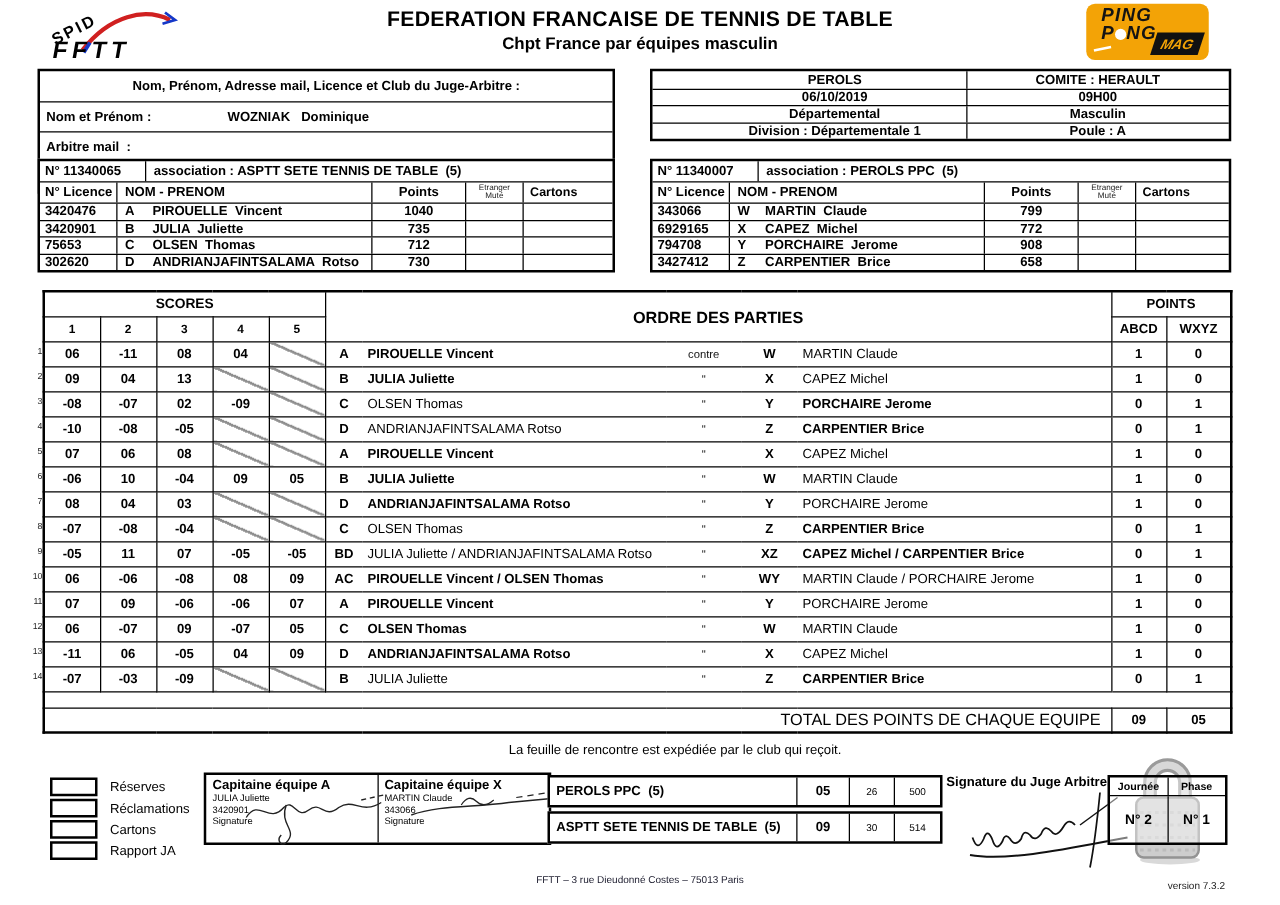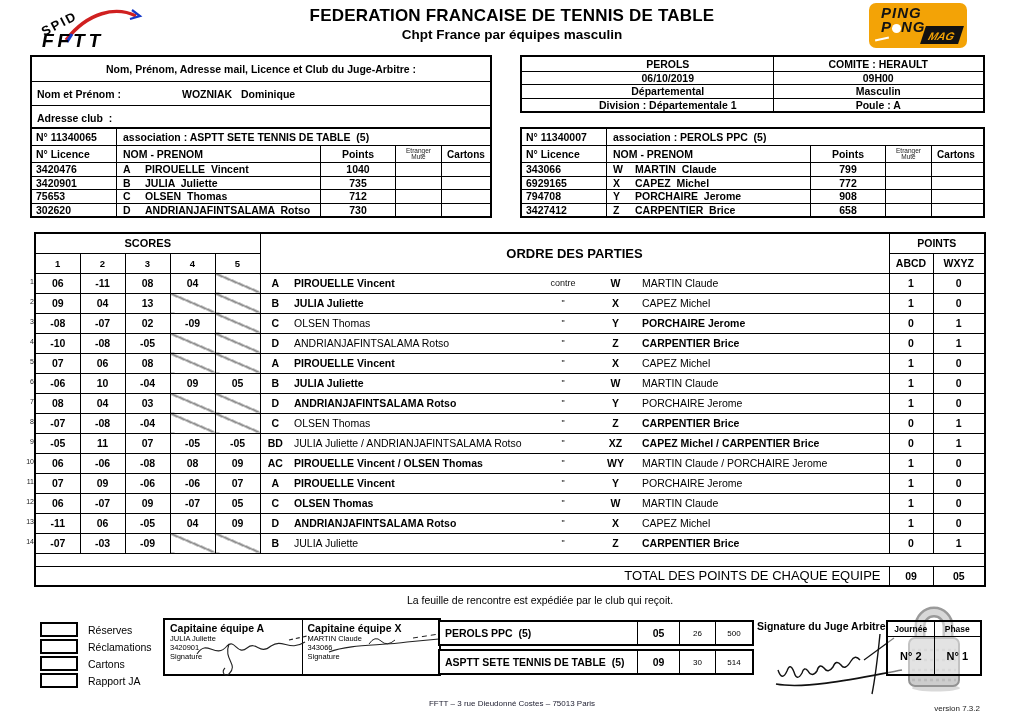--- a/index.html
+++ b/index.html
@@ -52,21 +52,21 @@
   .info-cell{flex:1;text-align:center;font-size:10.5px;font-weight:bold;line-height:12px;}
   .info-cell.lft{border-right:1px solid #000;height:100%;display:flex;align-items:center;justify-content:center;margin-left:41px;}
   .info-cell.rgt{height:100%;display:flex;align-items:center;justify-content:center;}
 
   
   .team-box{width:462px;}
   .team-box .row{height:16px;font-size:10.5px;}
   .team-box .row.prow{height:13.5px;}
   .tc{height:100%;display:flex;align-items:center;border-right:1px solid #000;}
   .tc:last-child{border-right:none;}
-  .tc.lic{width:85px;padding-left:4px;font-weight:bold;}
+  .tc.lic{width:62px;padding-left:4px;font-weight:bold;}
   .tc.nom{width:204px;padding-left:6px;font-weight:bold;}
   .tc.pts{width:75px;justify-content:center;font-weight:bold;}
   .tc.etr{width:46px;justify-content:center;font-size:6.5px;line-height:6.5px;
           flex-direction:column;font-weight:normal;color:#222;}
   .tc.car{width:48px;justify-content:center;font-weight:bold;font-size:10px;}
   .tletter{display:inline-block;width:22px;font-weight:bold;}
 
   
   #row-nums{left:22px;top:272px;width:12px;}
   #row-nums div{height:20px;line-height:20px;font-size:7px;text-align:right;color:#222;}
@@ -163,21 +163,21 @@
     <div id="pp-dash"></div>
   </div>
 
   <div class="abs box" id="ja-box">
     <div class="row" id="ja-head">Nom, Prénom, Adresse mail, Licence et Club du Juge-Arbitre :</div>
     <div class="row">
       <span class="ja-label" style="width:150px;">Nom et Prénom :</span>
       <span class="ja-val pre">WOZNIAK   Dominique</span>
     </div>
     <div class="row">
-      <span class="ja-label pre">Adresse club  :</span>
+      <span class="ja-label pre">Arbitre mail  :</span>
     </div>
     <div class="row">
       <span style="width:158px;height:100%;display:flex;align-items:center;border-right:1px solid #000;">
         <span class="ja-label pre">N° Licence    :</span>
         <span class="ja-val" style="margin-left:14px;">605600</span>
       </span>
       <span class="ja-label">Club :</span>
       <span class="ja-val" style="margin-left:40px;">PEROLS PPC</span>
     </div>
   </div>

